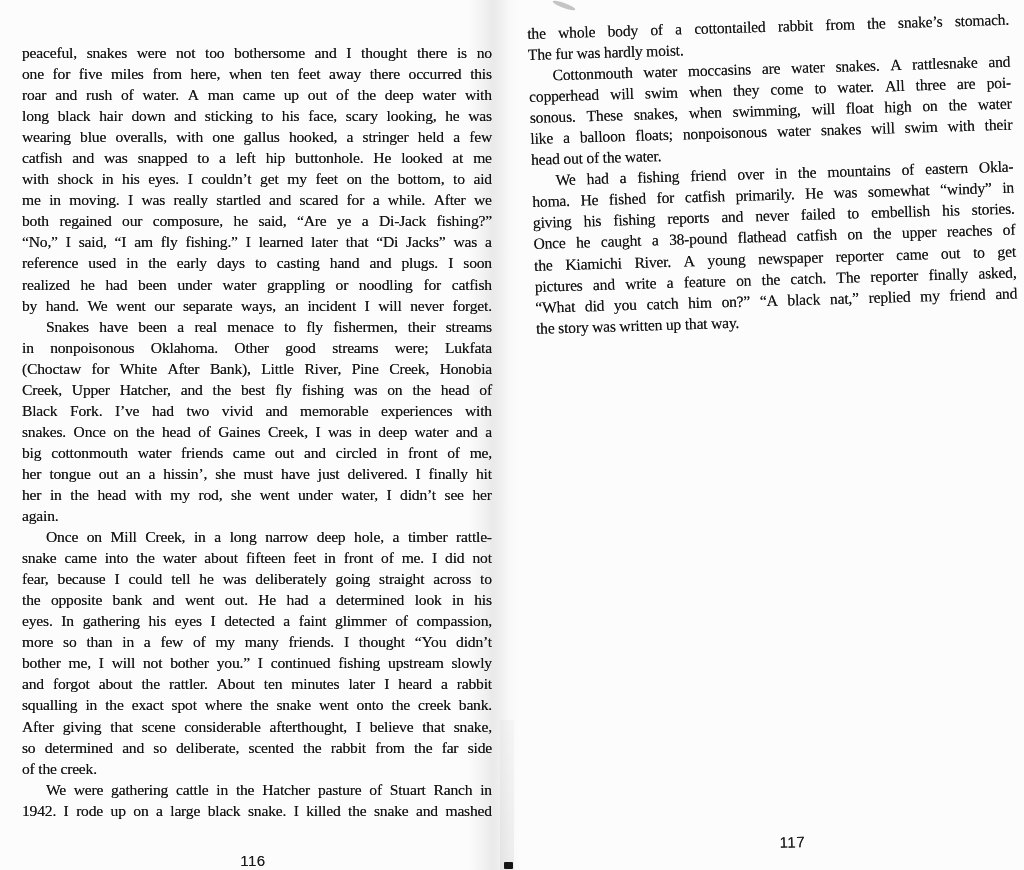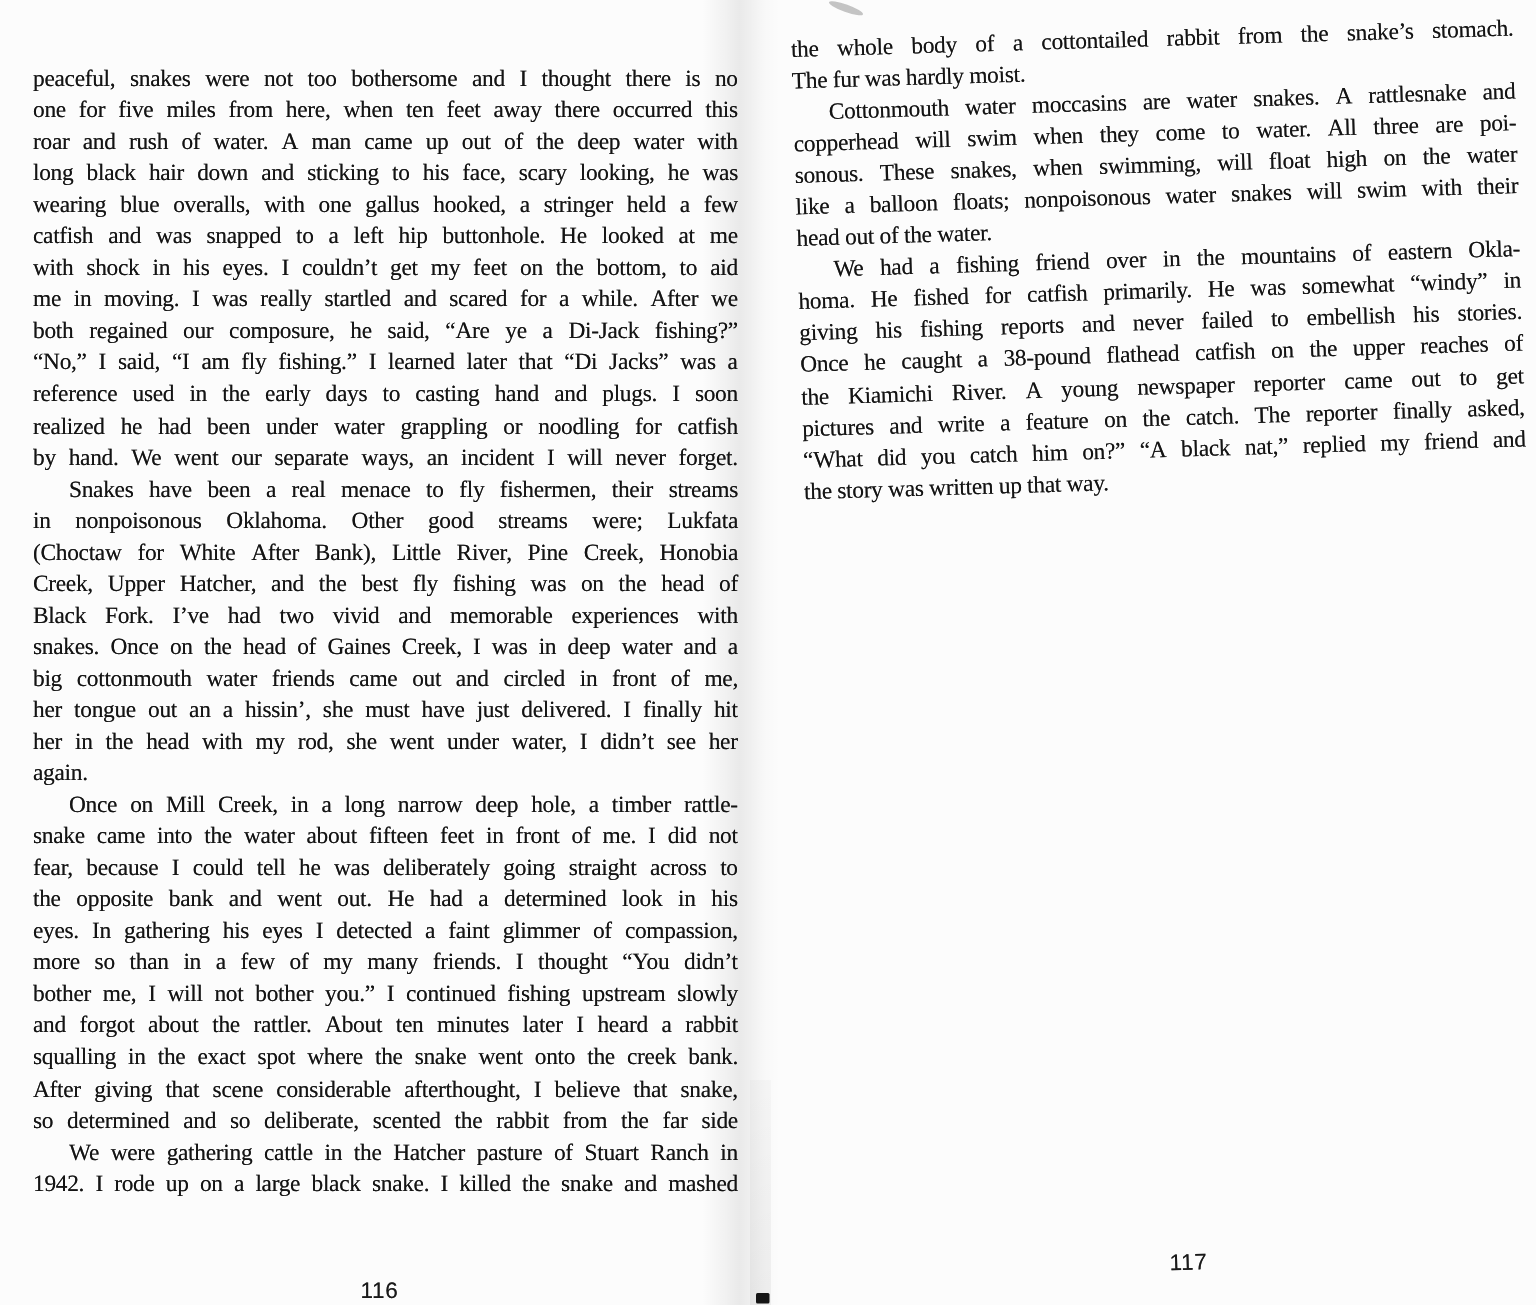--- a/index.html
+++ b/index.html
@@ -571,20 +571,21 @@
         <span>so</span>
         <span>deliberate,</span>
         <span>scented</span>
         <span>the</span>
         <span>rabbit</span>
         <span>from</span>
         <span>the</span>
         <span>far</span>
         <span>side</span>
       </div>
+      <div class="line plain">of the creek.</div>
       <div class="line indent">
         <span>We</span>
         <span>were</span>
         <span>gathering</span>
         <span>cattle</span>
         <span>in</span>
         <span>the</span>
         <span>Hatcher</span>
         <span>pasture</span>
         <span>of</span>

